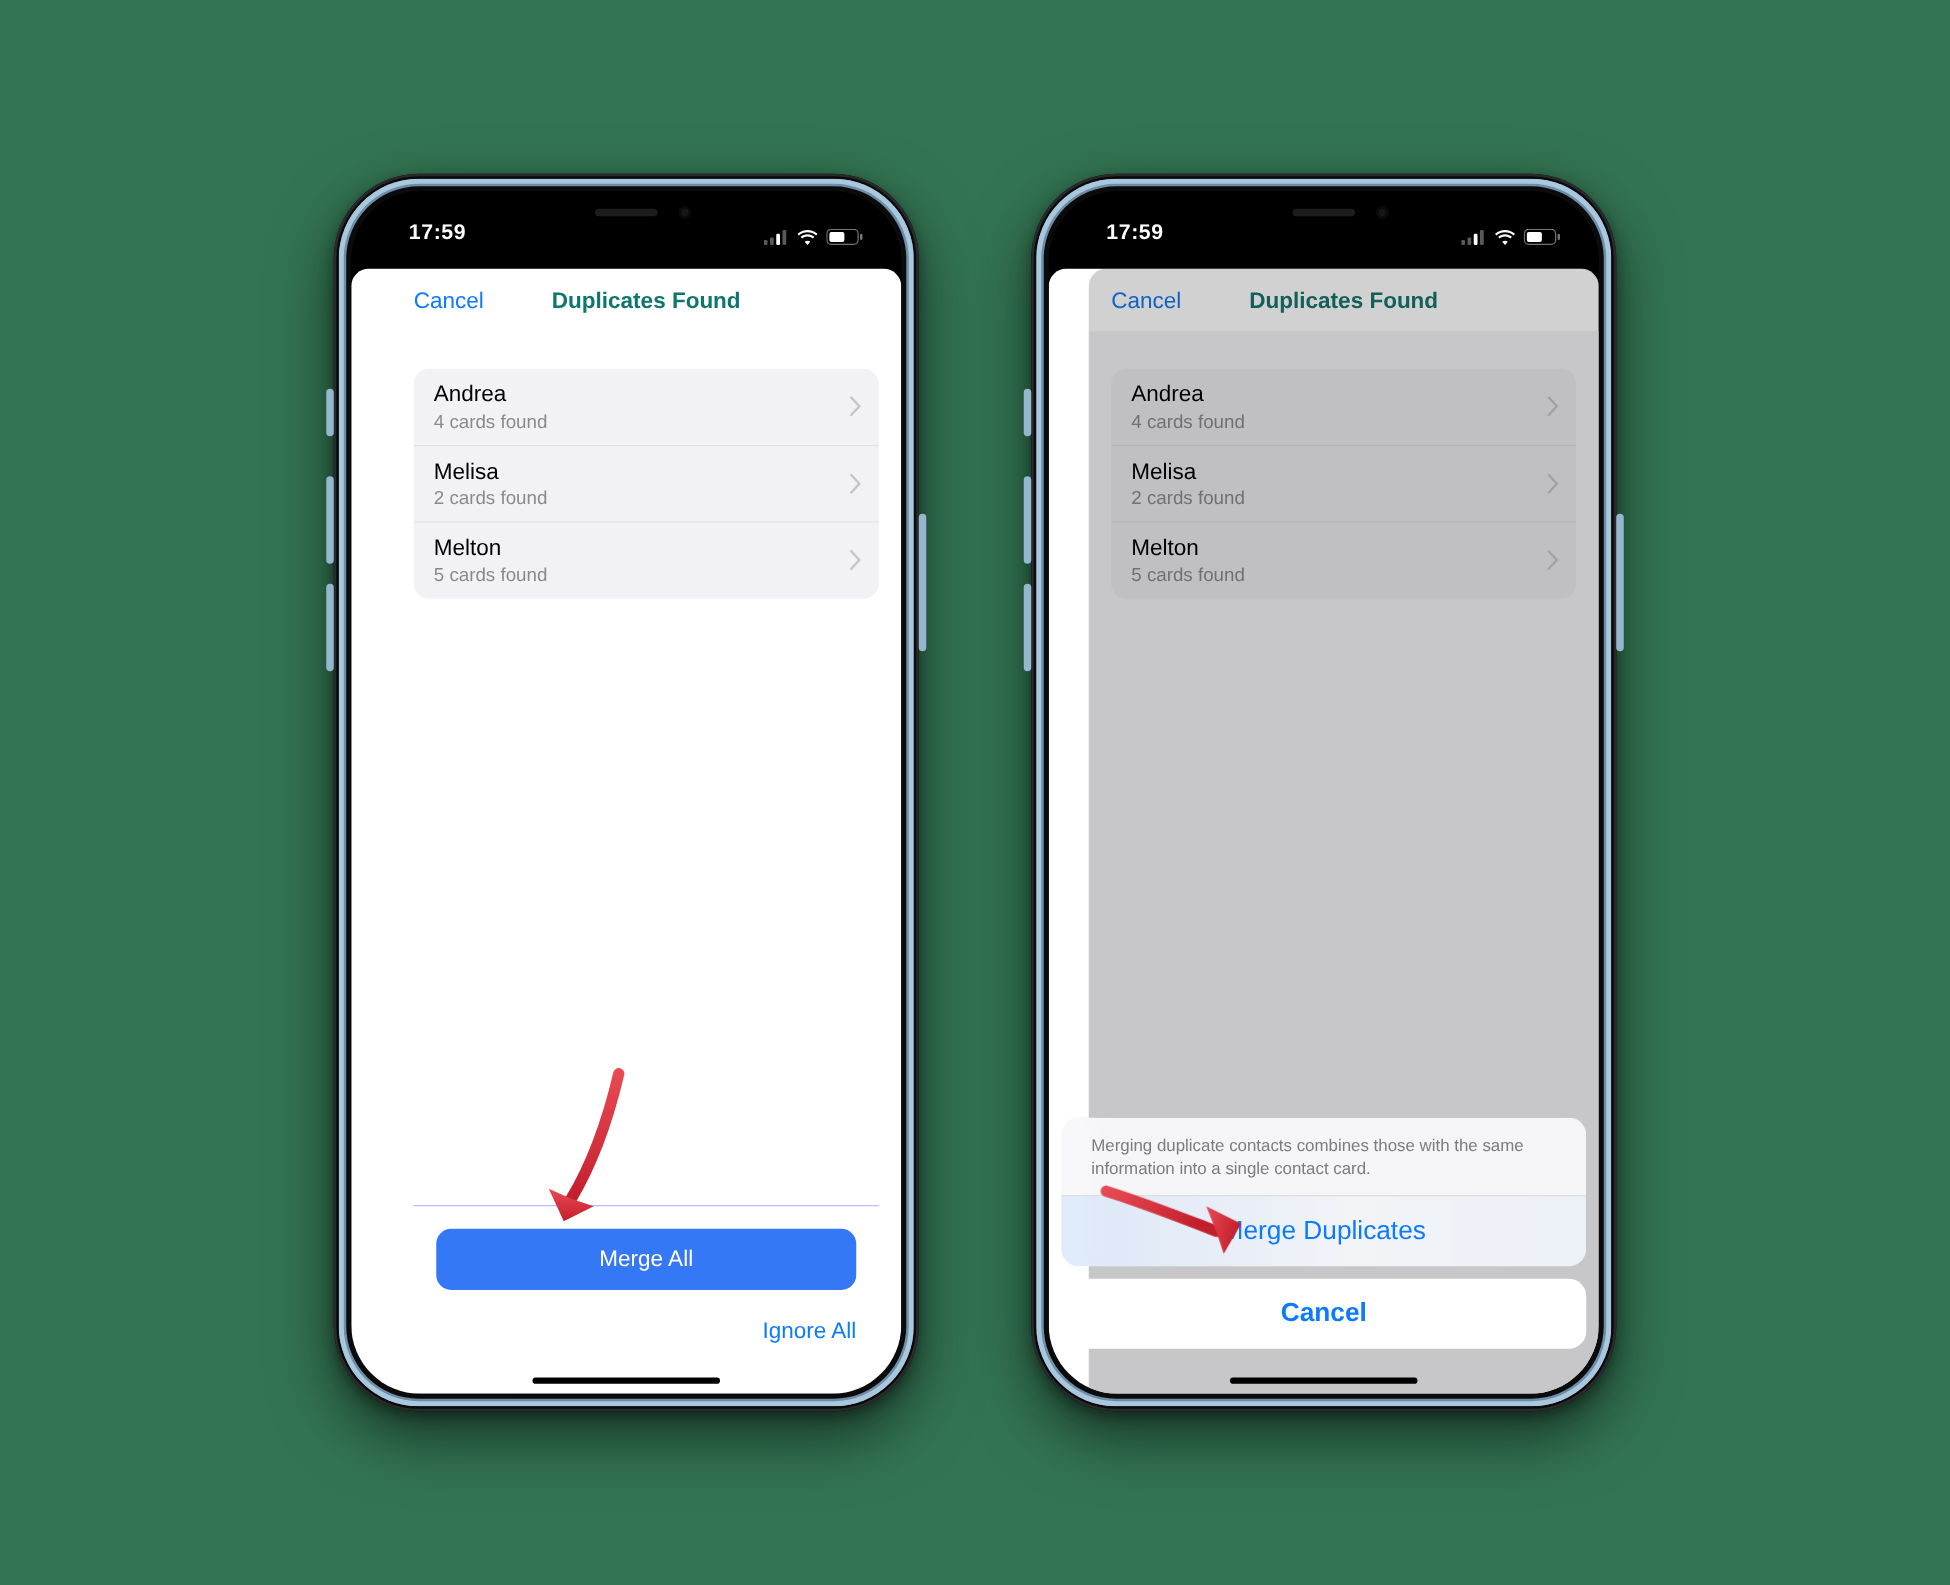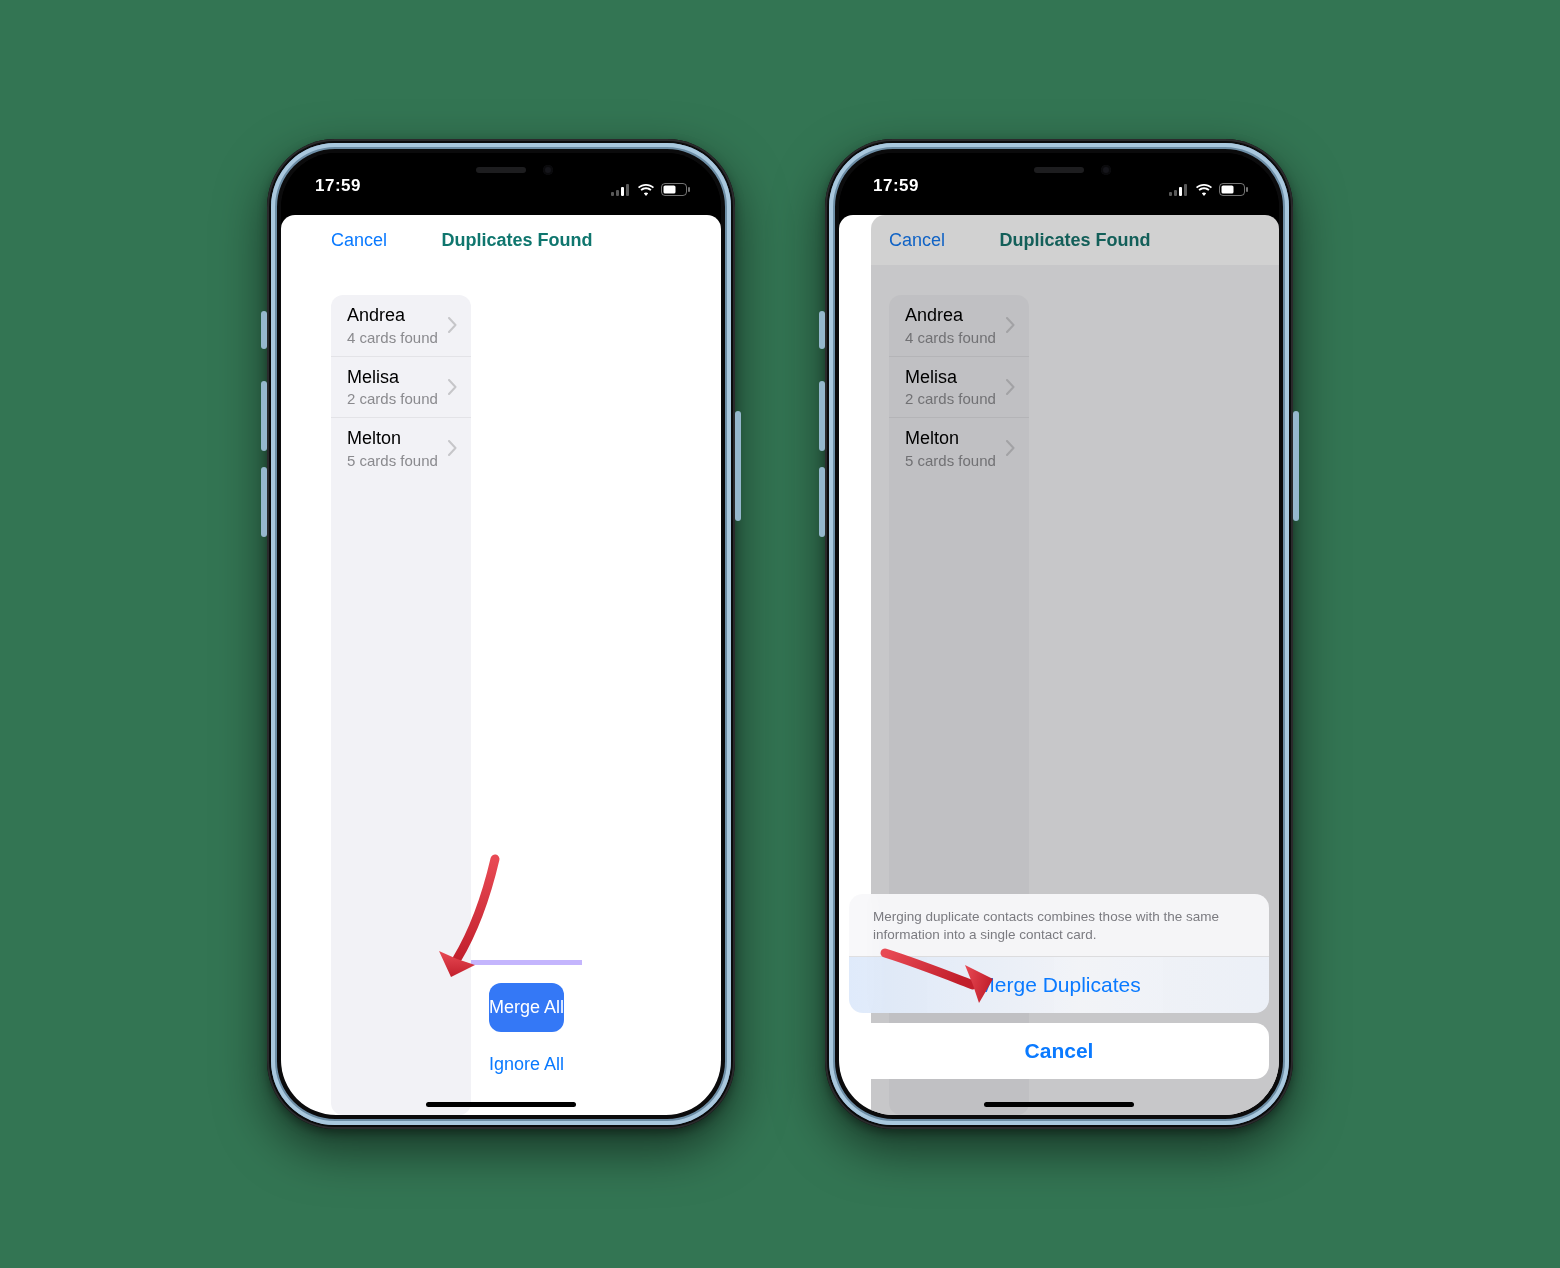--- a/index.html
+++ b/index.html
@@ -57,20 +57,21 @@
   .cam { width:10px; height:10px; background:#15151a; border-radius:50%; box-shadow:0 0 0 2px #0a0a0c inset; position:absolute; right:36px; top:12px; }
 
   
   .statusbar {
     height:50px;
     display:flex; align-items:flex-end; justify-content:space-between;
     padding:0 30px 4px 34px;
     color:#000; font-weight:600; font-size:17px;
     background:#000;
     position:relative;
+    margin-left:12px;
   }
   .statusbar .time { color:#fff; padding-bottom:3px; letter-spacing:0.5px; }
   .status-icons { display:flex; align-items:flex-end; gap:6px; padding-bottom:3px; }
   .status-icons svg { display:block; }
 
   
   .darkgap { height:12px; background:#000; }
 
   
   .sheet {
@@ -90,41 +91,41 @@
     position:relative;
     padding:0 18px;
   }
   .nav-cancel { color:#0a7aff; font-size:18px; }
   .nav-title {
     position:absolute; left:0; right:0; text-align:center;
     font-weight:600; font-size:18px; color:#0f766e;
     pointer-events:none;
   }
 
-  .content { padding:26px 18px 0; flex:1; display:flex; flex-direction:row; }
+  .content { padding:26px 18px 0; flex:1; display:flex; flex-direction:column; }
 
   .group {
     background:#f2f2f6;
     border-radius:12px;
     overflow:hidden;
     margin-top:4px;
   }
   .row {
     display:flex; align-items:center; gap:10px;
     padding:10px 14px 10px 16px;
     border-bottom:1px solid #e3e3e7;
     min-height:60px;
   }
   .row:last-child { border-bottom:none; }
   .row .txt { flex:1; }
   .row .name { font-size:18px; color:#000; line-height:1.2; }
   .row .sub { font-size:15px; color:#8a8a8e; margin-top:2px; }
   .chev { color:#c6c6c9; }
 
-  .footer { margin-top:auto; padding:12px 18px 26px; border-top:5px solid #c4b5fd; }
+  .footer { margin-top:auto; padding:12px 18px 26px; border-top:1px solid #c4b5fd; }
   .btn-primary {
     background:#3478f6; color:#fff; font-size:18px; font-weight:500;
     text-align:center; padding:14px 0; border-radius:12px; margin-top:6px;
   }
   .btn-link {
     color:#0a7aff; font-size:18px; font-weight:500;
     text-align:right; padding:14px 0; margin-top:8px;
   }
 
   .home-indicator {

